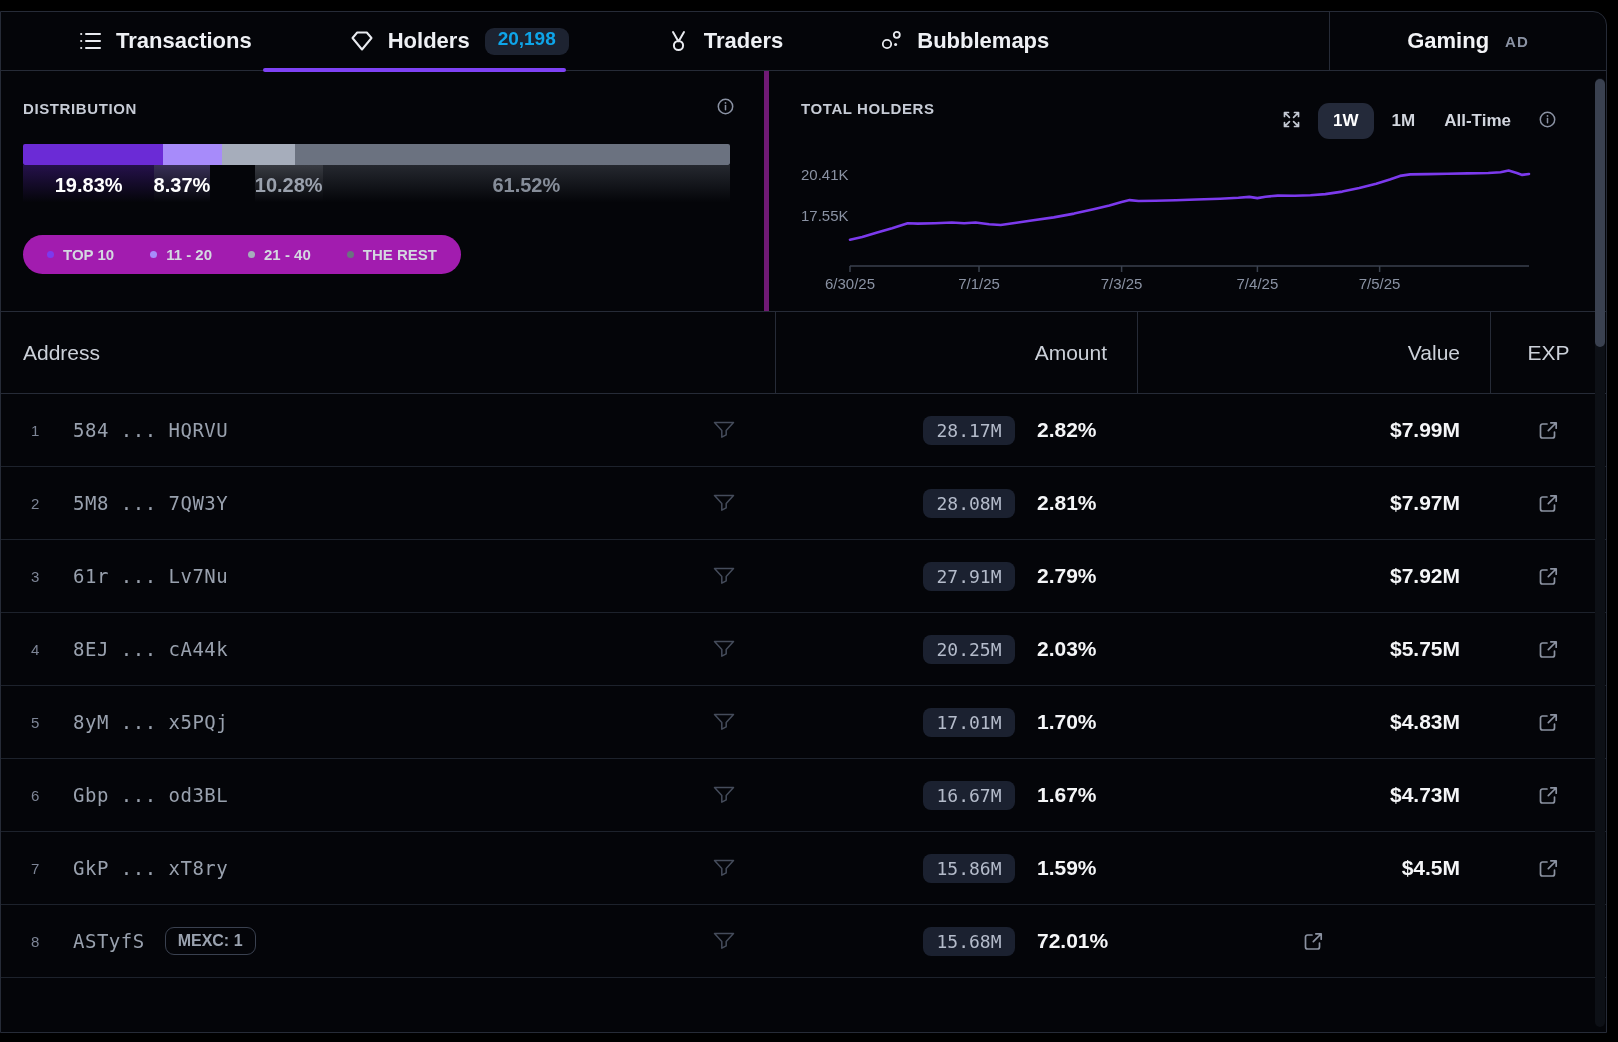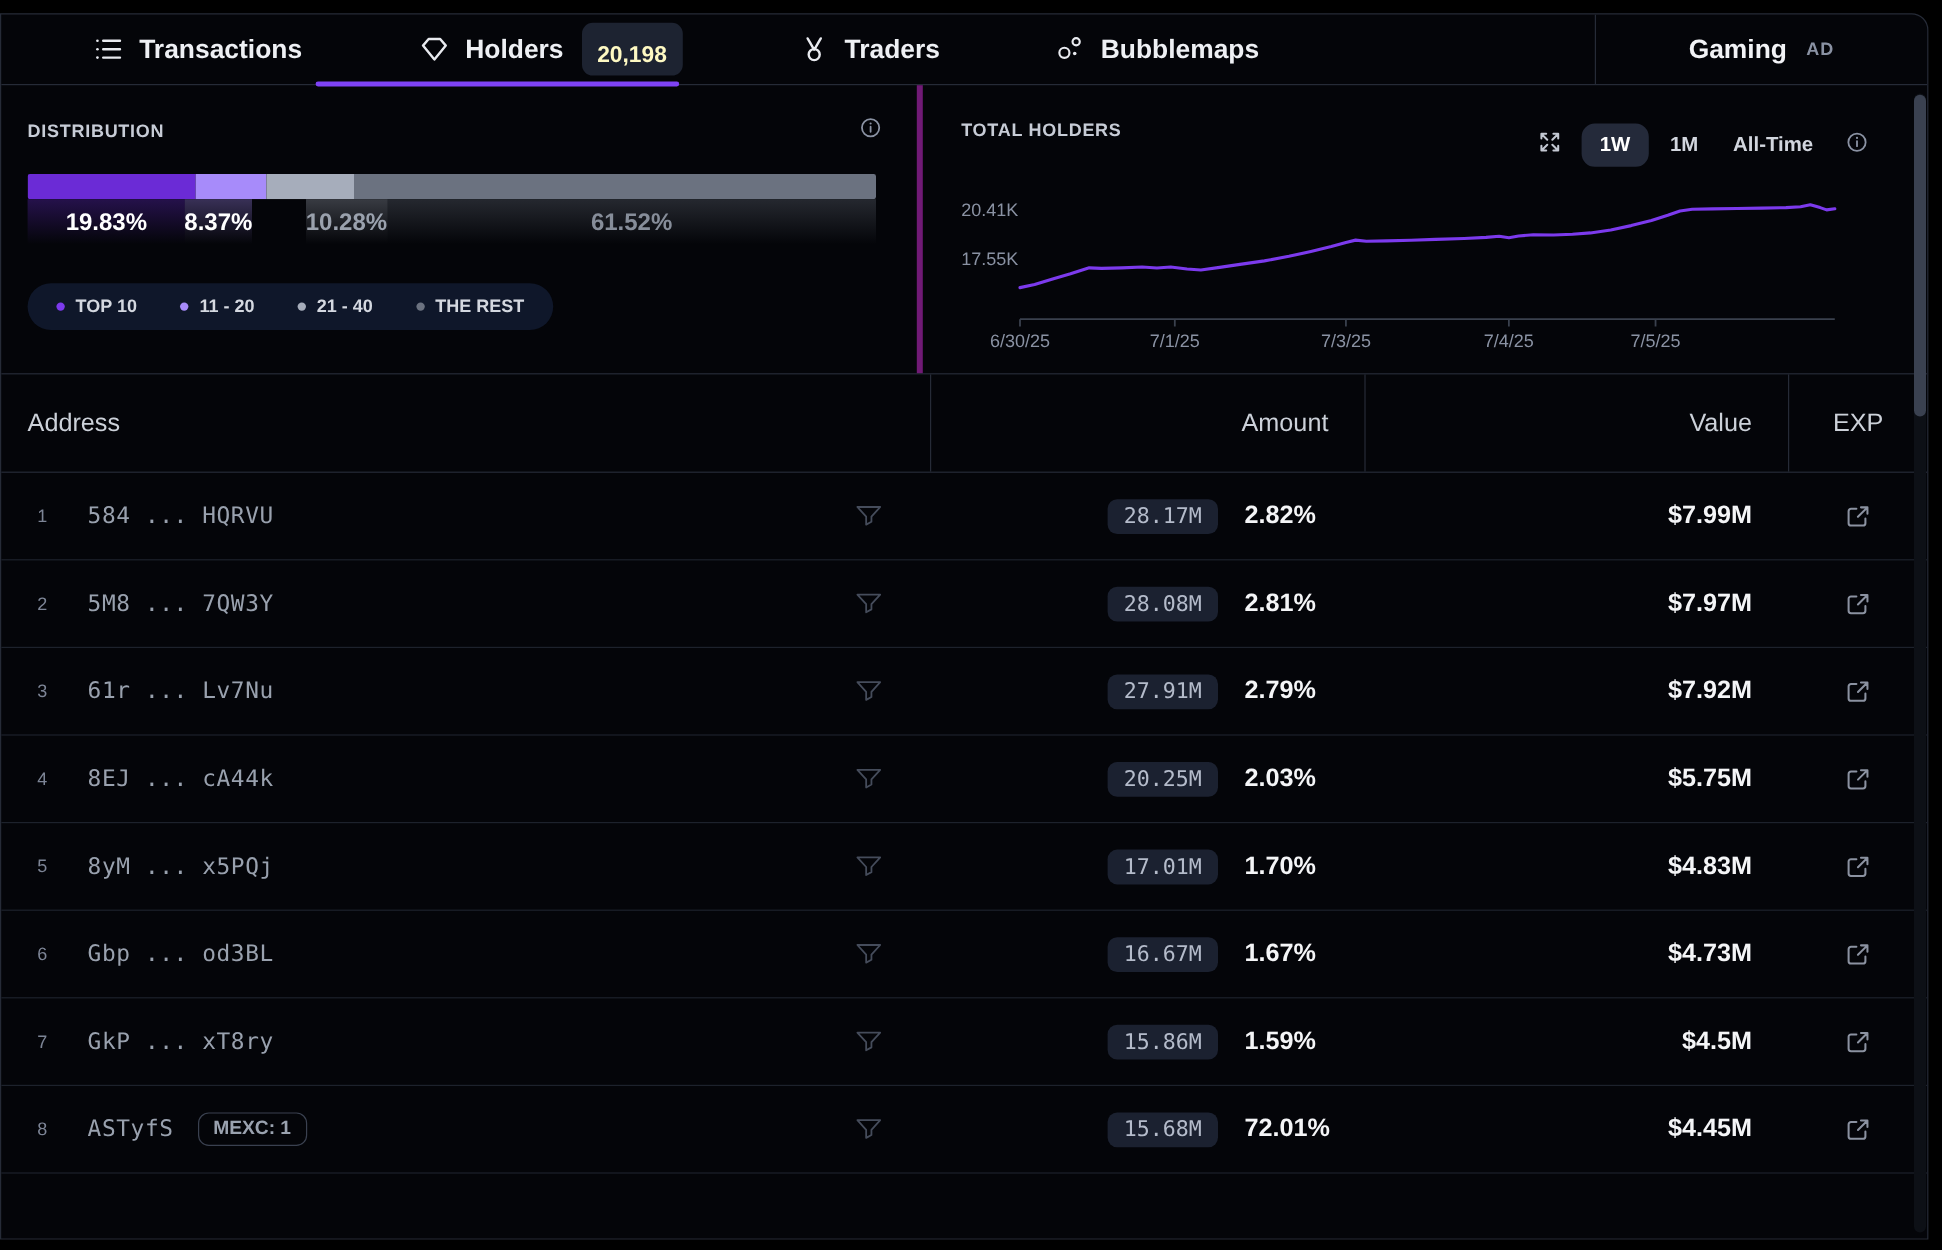--- a/index.html
+++ b/index.html
@@ -7,41 +7,41 @@
        font-family:"Liberation Sans",sans-serif;-webkit-font-smoothing:antialiased;}
   .panel{position:absolute;left:0;top:11px;width:1605px;height:1020px;
          border:1px solid #262b37;border-top-right-radius:14px;background:#040509;overflow:hidden;}
 
   
   .topbar{height:58px;border-bottom:1px solid #262b37;display:flex;align-items:stretch;position:relative;}
   .tabs{flex:1;display:flex;align-items:center;padding-left:78px;}
   .tab{display:flex;align-items:center;gap:14px;font-size:22px;font-weight:700;color:#eef0f4;cursor:pointer;}
   .tab + .tab{margin-left:98px;}
   .tab svg{display:block;}
-  .tab-badge{background:#1d2331;color:#fef9c3;font-size:19px;font-weight:600;
-             padding:17px 13px 5px;border-radius:9px;margin-left:1px;}
+  .tab-badge{background:#1d2331;color:#0ea5e9;font-size:19px;font-weight:600;
+             padding:0 13px 5px;border-radius:9px;margin-left:1px;}
   .underline{position:absolute;left:262px;bottom:-2px;width:303px;height:4px;background:#7e42f5;border-radius:3px;}
   .ad-cell{width:276px;border-left:1px solid #262b37;display:flex;align-items:center;justify-content:center;gap:16px;}
   .ad-title{font-size:22px;font-weight:700;color:#f2f3f6;}
   .ad-badge{font-size:15px;font-weight:600;color:#8a92a3;letter-spacing:1px;}
 
   
   .panels{display:flex;height:240px;border-bottom:1px solid #262b37;}
   .dist{width:768px;border-right:5px solid #701a75;position:relative;box-sizing:border-box;}
   .chartp{flex:1;position:relative;}
   .dist-head{display:flex;justify-content:space-between;align-items:center;padding:27px 30px 0 22px;}
   .section-title{font-size:15px;font-weight:700;color:#c7ccd6;letter-spacing:.6px;}
   .dist-bar{margin:25px 34px 0 22px;height:21px;display:flex;overflow:hidden;border-radius:2px;}
   .dist-bar div{height:100%;}
   .dist-fade{margin:0 34px 0 22px;height:44px;display:flex;}
   .fade-seg{position:relative;height:100%;}
   .fade-seg span{position:absolute;left:50%;top:46%;transform:translate(-50%,-50%);
                  font-size:20px;font-weight:700;white-space:nowrap;}
   .legend{margin:26px 0 0 22px;display:inline-flex;align-items:center;gap:36px;
-          background:#0f172a;border-radius:20px;padding:11px 24px;}
+          background:#a21caf;border-radius:20px;padding:11px 24px;}
   .legend-item{display:flex;align-items:center;gap:9px;font-size:15px;font-weight:600;color:#d4d8e0;cursor:pointer;}
   .dot{width:7px;height:7px;border-radius:50%;}
 
   .chart-title{position:absolute;left:32px;top:29px;}
   .chart-controls{position:absolute;top:32px;right:50px;display:flex;align-items:center;gap:17px;z-index:2;}
   .range-btn{font-size:17px;font-weight:700;color:#d2d6de;padding:8px 11px;border-radius:11px;cursor:pointer;}
   .range-btn.active{background:#242a3a;color:#fff;padding:8px 15px;}
   .chart-svg{position:absolute;inset:0;width:100%;height:100%;}
 
   
@@ -396,21 +396,20 @@
           <span class="funnel">
             <svg width="22" height="18" viewBox="0 0 22 18" fill="none" stroke="#454c5b" stroke-width="1.5" stroke-linejoin="round">
               <path d="M1.5 1.5h19l-7.3 8v4.3l-4.4 2.4v-6.7z"></path>
             </svg>
           </span>
         </div>
         <div class="c-amt">
           <span class="amt-badge">15.68M</span>
           <span class="pct">72.01%</span>
         </div>
-        <div class="c-val">$4.45M</div>
         <div class="c-exp">
           <span class="extlink">
             <svg width="19" height="19" viewBox="0 0 19 19" fill="none" stroke="#8b92a1" stroke-width="1.7" stroke-linecap="round" stroke-linejoin="round">
               <path d="M15.5 11v4a2 2 0 0 1-2 2h-10a2 2 0 0 1-2-2V5a2 2 0 0 1 2-2H8"></path>
               <path d="M11.8 1.8h5.4v5.4M17 2L9.3 9.7"></path>
             </svg>
           </span>
         </div>
       </div>
     </div>

